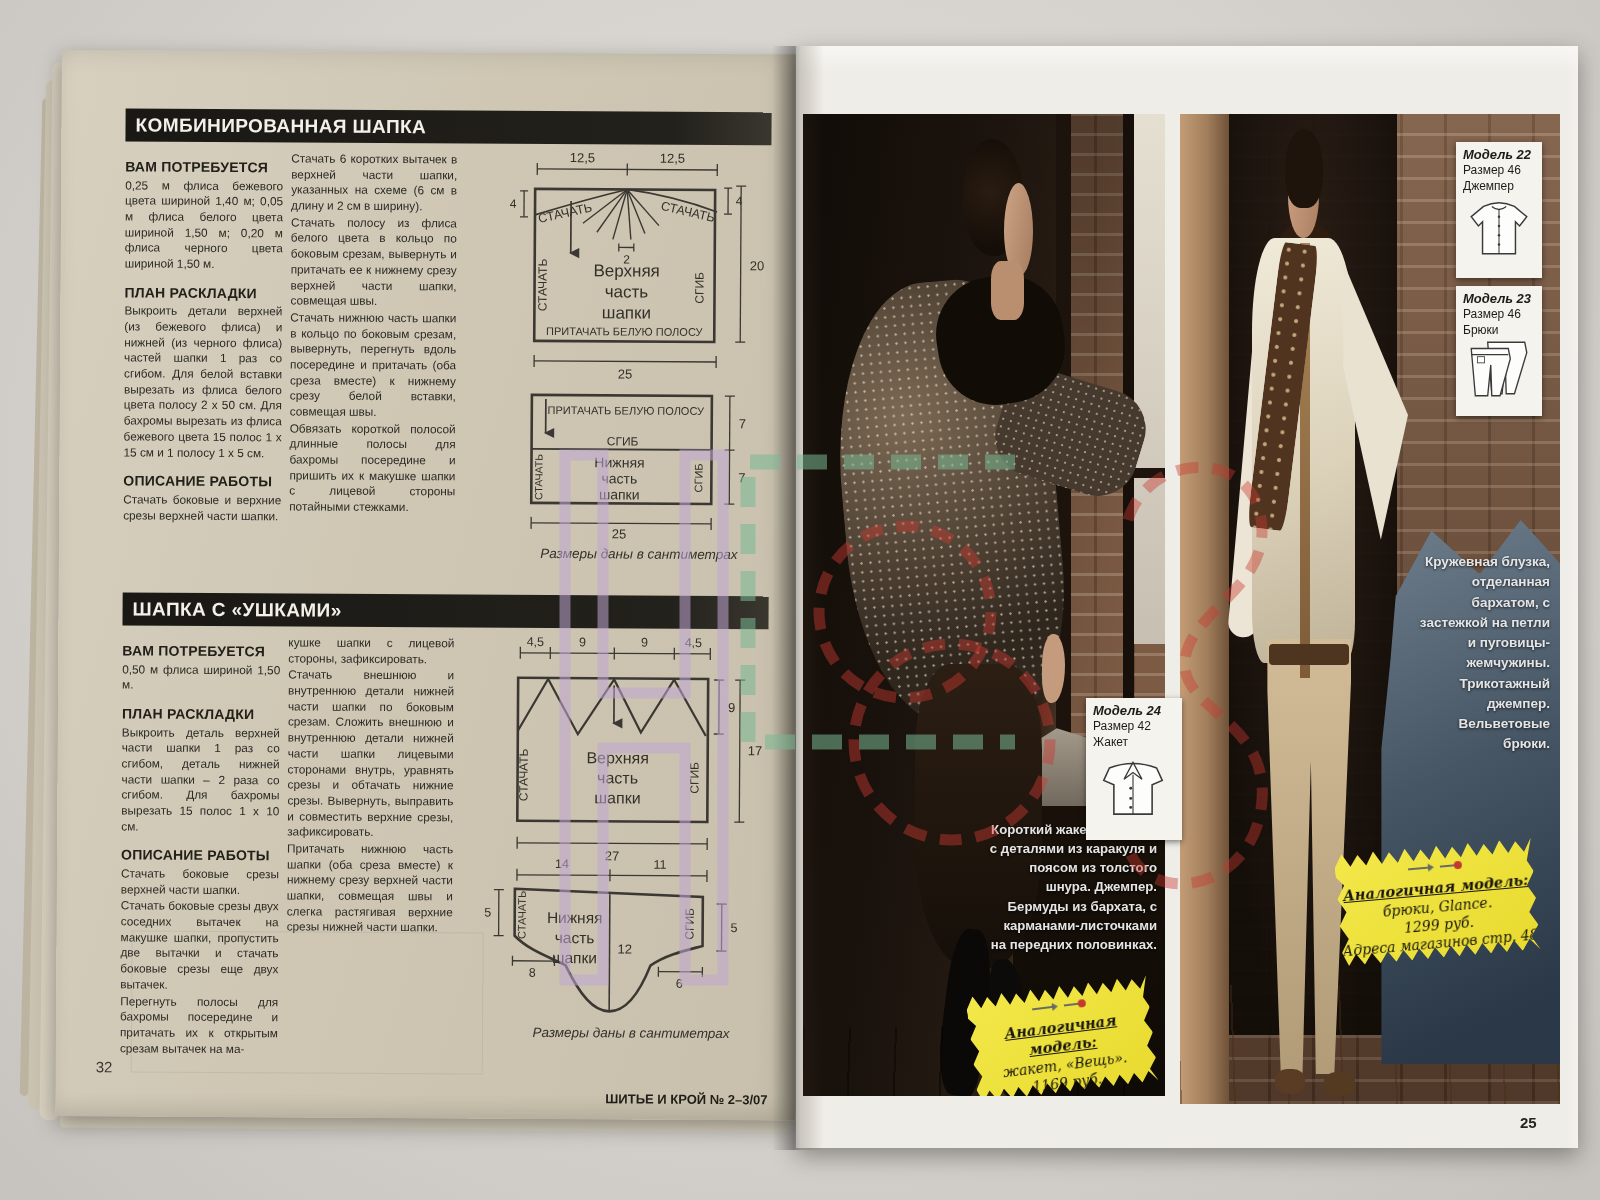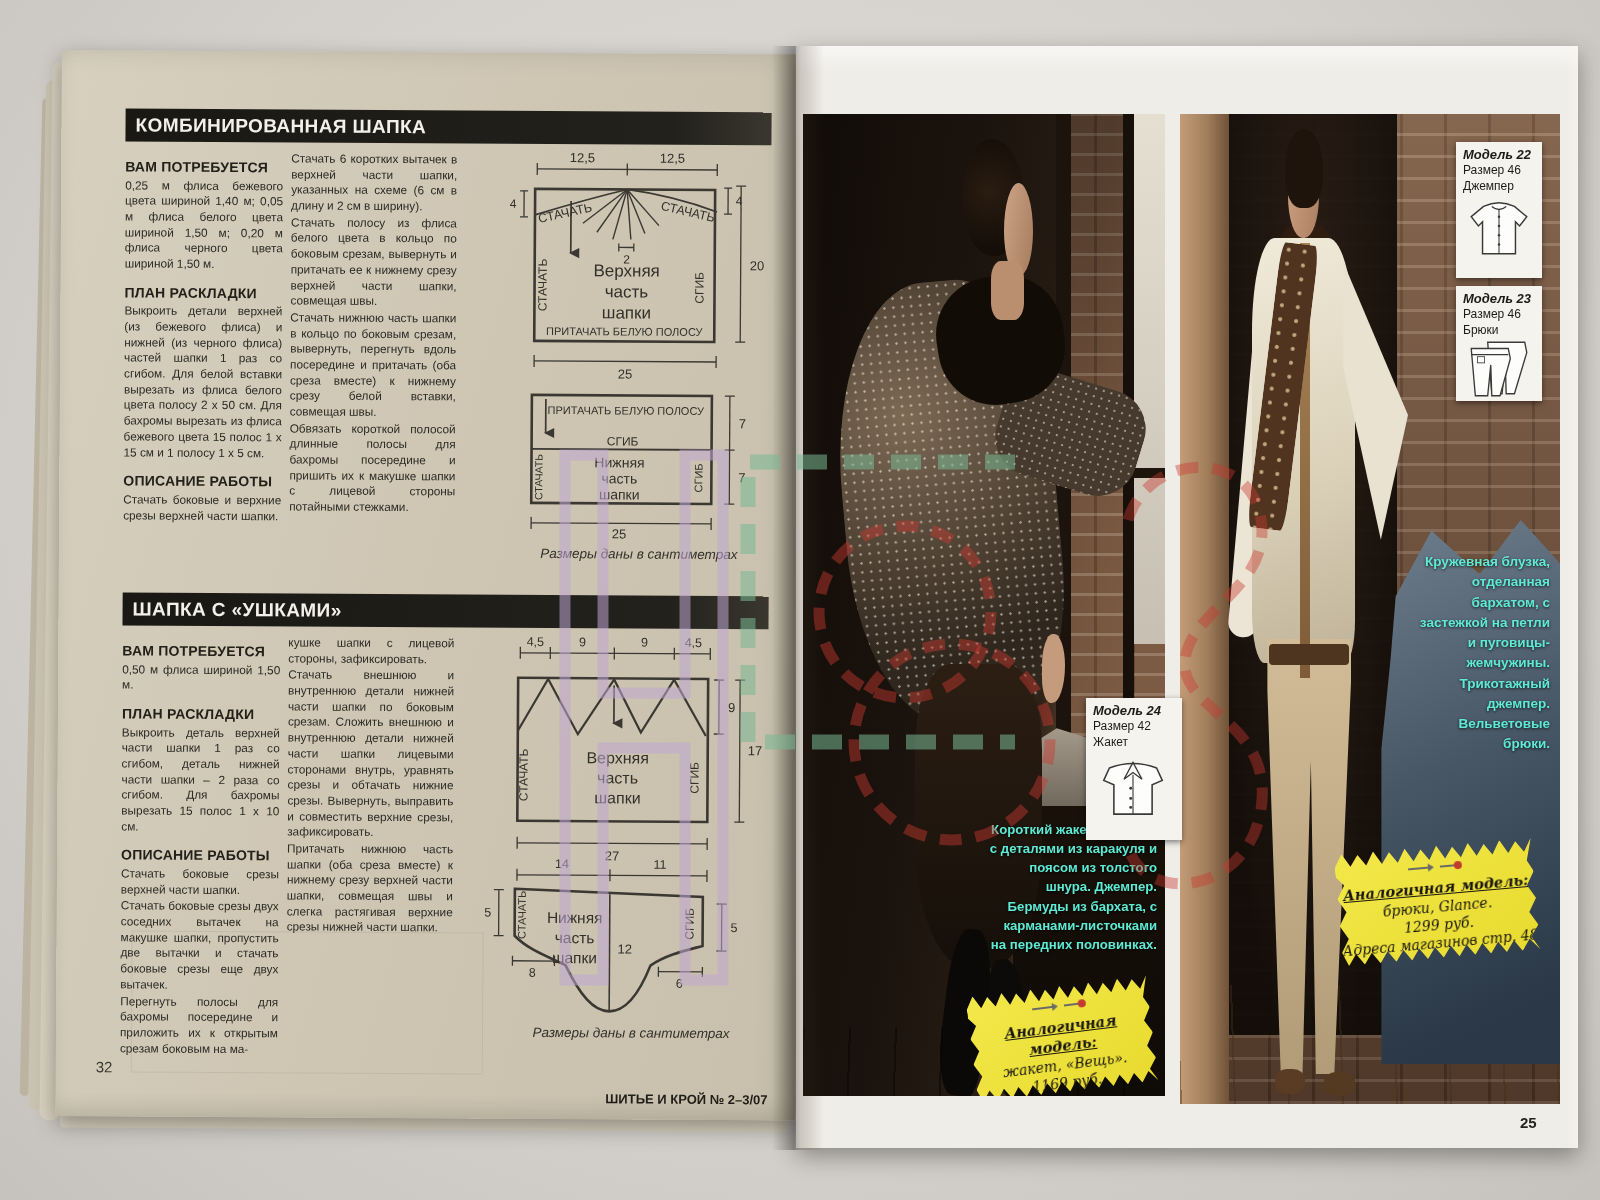--- a/index.html
+++ b/index.html
@@ -31,21 +31,21 @@
   .rightpage{left:796px;top:46px;width:782px;height:1102px;background:#efede8;
     box-shadow:0 8px 22px rgba(0,0,0,.35), inset 0 14px 16px rgba(255,255,255,.5);}
   .photo{position:absolute;overflow:hidden;background:#1b140e;}
   .ph1{left:7px;top:68px;width:362px;height:982px;}
   .ph2{left:384px;top:68px;width:380px;height:990px;}
   .spine{left:772px;top:46px;width:52px;height:1104px;z-index:5;pointer-events:none;
     background:linear-gradient(90deg,rgba(0,0,0,0) 0%,rgba(0,0,0,.30) 42%,rgba(70,55,35,.22) 55%,rgba(0,0,0,0) 100%);}
   .modelbox{position:absolute;background:#f4f3ee;box-shadow:0 2px 6px rgba(0,0,0,.5);padding:6px 7px;box-sizing:border-box;color:#1d1c19;z-index:4;}
   .modelbox .t{font-size:13px;font-weight:bold;line-height:1.15;font-style:italic;}
   .modelbox .s{font-size:12px;line-height:1.3;}
-  .caption-w{position:absolute;color:#5eead4;font-weight:bold;text-align:right;
+  .caption-w{position:absolute;color:#e5e5e5;font-weight:bold;text-align:right;
     text-shadow:0 1px 3px rgba(0,0,0,.75);z-index:4;}
   .sticker{position:absolute;background:linear-gradient(145deg,#f3e84a,#e8da2e);z-index:6;
     clip-path:polygon(0% 12%,4% 0%,8% 12%,12% 2%,16% 12%,20% 0%,24% 12%,28% 2%,32% 12%,36% 0%,40% 12%,44% 2%,48% 12%,52% 0%,56% 12%,60% 2%,64% 12%,68% 0%,72% 12%,76% 2%,80% 12%,84% 0%,88% 12%,92% 2%,96% 12%,100% 0%,97% 20%,100% 30%,96% 42%,100% 54%,96% 66%,100% 78%,96% 88%,100% 100%,95% 90%,91% 100%,87% 90%,83% 100%,79% 90%,75% 100%,71% 90%,67% 100%,63% 90%,59% 100%,55% 90%,51% 100%,47% 90%,43% 100%,39% 90%,35% 100%,31% 90%,27% 100%,23% 90%,19% 100%,15% 90%,11% 100%,7% 90%,3% 100%,0% 88%,4% 76%,0% 64%,4% 52%,0% 40%,4% 28%,0% 20%);
     filter:drop-shadow(3px 4px 3px rgba(0,0,0,.45));
     font-family:"DejaVu Serif",serif;font-style:italic;color:#17150f;text-align:center;}
   .sticker .s-head{font-weight:bold;text-decoration:underline;font-size:14.5px;}
   .sticker div{line-height:1.3;font-size:14px;}
   .pageno-r{left:724px;top:1068px;font-size:15px;font-weight:bold;color:#26241f;z-index:4;}
   .wm{left:0;top:0;z-index:8;pointer-events:none;}
   
@@ -230,21 +230,21 @@
     </div>
 
     <div class="col" style="left:64px;top:580px;width:158px;">
       <h4>ВАМ ПОТРЕБУЕТСЯ</h4>
       <p>0,50 м флиса шириной 1,50 м.</p>
       <h4>ПЛАН РАСКЛАДКИ</h4>
       <p>Выкроить деталь верхней части шапки 1 раз со сгибом, деталь нижней части шапки – 2 раза со сгибом. Для бахромы вырезать 15 полос 1 х 10 см.</p>
       <h4>ОПИСАНИЕ РАБОТЫ</h4>
       <p>Стачать боковые срезы верхней части шапки.</p>
       <p>Стачать боковые срезы двух соседних вытачек на макушке шапки, пропустить две вытачки и стачать боковые срезы еще двух вытачек.</p>
-      <p>Перегнуть полосы для бахромы посередине и приложить их к открытым срезам боковым на ма-</p>
+      <p>Перегнуть полосы для бахромы посередине и притачать их к открытым срезам вытачек на ма-</p>
     </div>
 
     <div class="col" style="left:230px;top:584px;width:166px;">
       <p>кушке шапки с лицевой стороны, зафиксировать.</p>
       <p>Стачать внешнюю и внутреннюю детали нижней части шапки по боковым срезам. Сложить внешнюю и внутреннюю детали нижней части шапки лицевыми сторонами внутрь, уравнять срезы и обтачать нижние срезы. Вывернуть, выправить и совместить верхние срезы, зафиксировать.</p>
       <p>Притачать нижнюю часть шапки (оба среза вместе) к нижнему срезу верхней части шапки, совмещая швы и слегка растягивая верхние срезы нижней части шапки.</p>
     </div>
 
     <svg class="diag" style="left:420px;top:550px;" width="310" height="440" viewBox="0 0 310 440">
       <defs>
@@ -421,21 +421,21 @@
         <path d="M20,12 Q35,5 50,12 L62,22 L55,31 L51,27 L51,58 L19,58 L19,27 L15,31 L8,22 Z" fill="#fdfdfb" stroke="#3a3a38" stroke-width="1.4"></path>
         <path d="M28,12 Q35,18 42,12" fill="none" stroke="#3a3a38" stroke-width="1.2"></path>
         <line x1="35" y1="15" x2="35" y2="58" stroke="#3a3a38" stroke-width="1"></line>
         <circle cx="35" cy="22" r="1.2" fill="#3a3a38"></circle>
           <circle cx="35" cy="31" r="1.2" fill="#3a3a38"></circle>
           <circle cx="35" cy="40" r="1.2" fill="#3a3a38"></circle>
           <circle cx="35" cy="49" r="1.2" fill="#3a3a38"></circle>
       </svg>
     </div>
 
-    <div class="modelbox" style="left:660px;top:240px;width:86px;height:115px;">
+    <div class="modelbox" style="left:660px;top:240px;width:86px;height:130px;">
       <div class="t">Модель 23</div>
       <div class="s">Размер 46</div>
       <div class="s">Брюки</div>
       <svg width="72" height="60" viewBox="0 0 70 58">
         <path d="M24,4 H60 L62,14 L50,54 H42 L41,22 L38,54 H28 Z" fill="#fdfdfb" stroke="#3a3a38" stroke-width="1.3"></path>
         <path d="M8,10 H44 L46,20 L36,56 H28 L27,26 L24,56 H12 Z" fill="#fdfdfb" stroke="#3a3a38" stroke-width="1.3"></path>
         <line x1="8" y1="16" x2="44" y2="16" stroke="#3a3a38" stroke-width="1"></line>
         <rect x="14" y="18" width="7" height="6" fill="none" stroke="#3a3a38" stroke-width=".8"></rect>
       </svg>
     </div>

